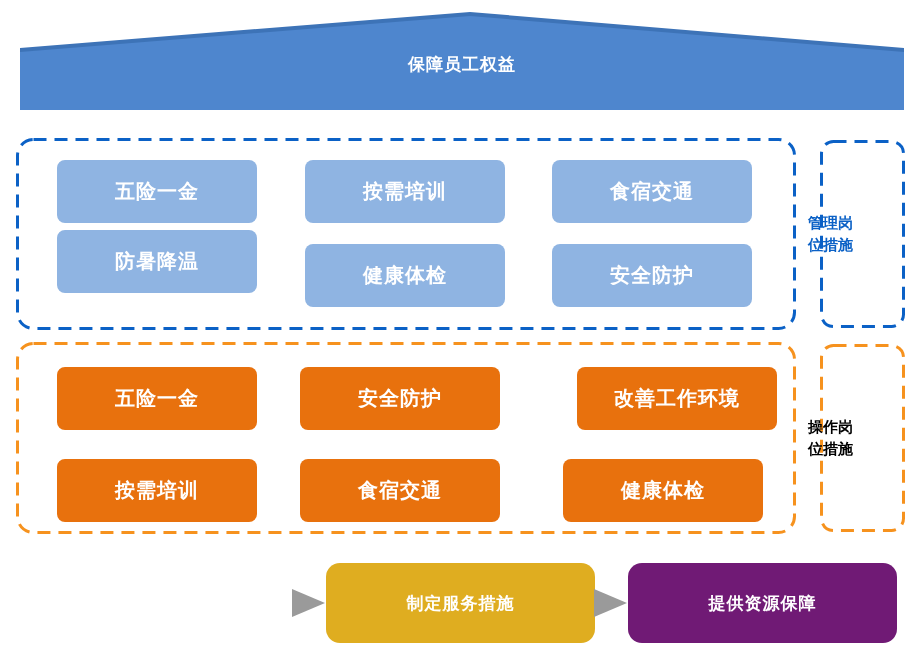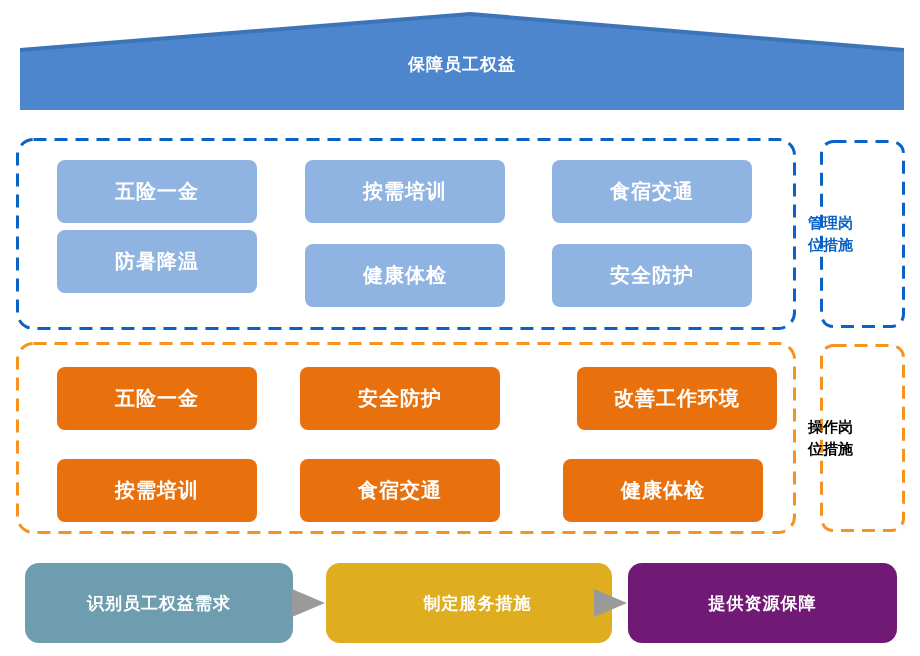--- a/index.html
+++ b/index.html
@@ -38,21 +38,21 @@
   .side-label.blue-text   { color:#0B61C6; }
   .side-label.orange-text { color:#000000; }
 
   
   .flow-box {
     position:absolute; top:563px; height:80px; border-radius:14px;
     display:flex; align-items:center; justify-content:center;
     color:#ffffff; font-size:17px; font-weight:bold; letter-spacing:1px;
   }
   .flow-teal   { left:25px;  width:268px; background:#6D9DAF; }
-  .flow-gold   { left:326px; width:269px; background:#DFAD20;padding-left:17px; }
+  .flow-gold   { left:326px; width:269px; background:#DFAD20; }
   .flow-orange { left:628px; width:269px; background:#701a75; }
 
   .arrow {
     position:absolute; top:589px; width:0; height:0;
     border-top:14px solid transparent; border-bottom:14px solid transparent;
     border-left:33px solid #9A9A9A;
   }
   .arrow-1 { left:292px; }
   .arrow-2 { left:594px; }
 </style>
@@ -96,19 +96,18 @@
   <div class="box orange" style="left:300px; top:459px;">食宿交通</div>
   <div class="box orange" style="left:563px; top:459px;">健康体检</div>
 
   <svg class="dash-svg" style="left:820px; top:344px;" width="85" height="188">
     <rect x="1.5" y="1.5" width="82" height="185" rx="12" fill="none" stroke="#F6921E" stroke-width="3" stroke-dasharray="13 8"></rect>
   </svg>
   <div class="side-label orange-text" style="top:344px;">
     <span>操作岗位措施</span>
   </div>
 
-  <div class="flow-box flow-teal">识别员工权益需求</div>
   <div class="arrow arrow-1"></div>
   <div class="flow-box flow-gold">制定服务措施</div>
   <div class="arrow arrow-2"></div>
   <div class="flow-box flow-orange">提供资源保障</div>
 
 </div>
 
 </body></html>

